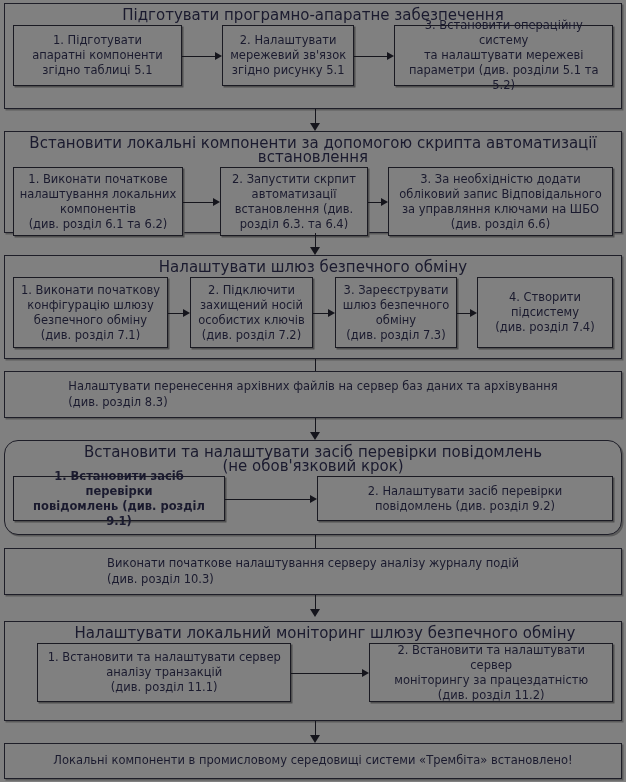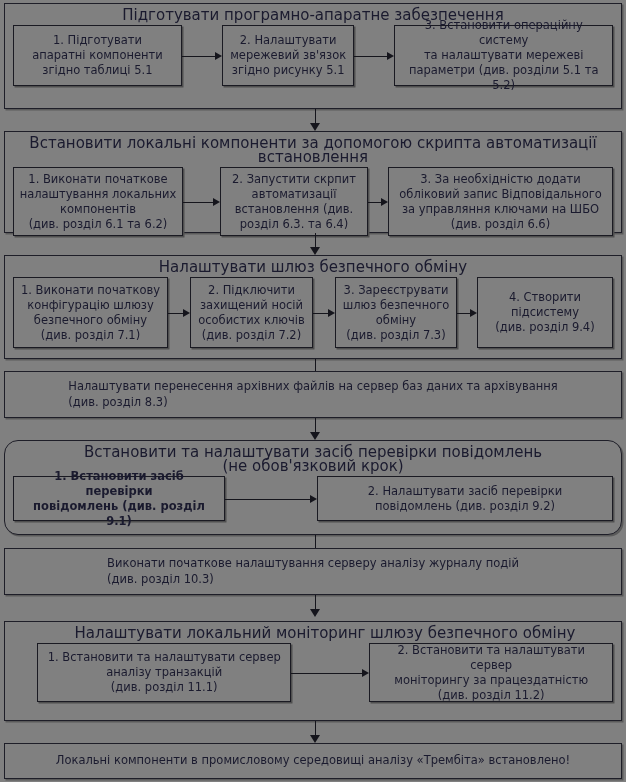--- a/index.html
+++ b/index.html
@@ -239,21 +239,21 @@
 обміну
 (див. розділ 7.3)</span>
       </div>
       <div class="hconn" style="width:20px;">
         <div class="line"></div>
           <div class="head"></div>
       </div>
       <div class="box" style="flex:1 1 auto;">
         <span>4. Створити
 підсистему
-(див. розділ 9.4)</span>
+(див. розділ 7.4)</span>
       </div>
     </div>
   </div>
 
   <div class="vconn" style="top:359px; height:22px;">
     <div class="line"></div>
       <div class="head"></div>
   </div>
 
   <div class="group" style="top:371px; height:47px;">
@@ -319,16 +319,16 @@
       </div>
     </div>
   </div>
 
   <div class="vconn" style="top:721px; height:22px;">
     <div class="line"></div>
       <div class="head"></div>
   </div>
 
   <div class="group" style="top:743px; height:36px;">
-    <div class="statement">Локальні компоненти в промисловому середовищі аналізу «Трембіта» встановлено!</div>
+    <div class="statement">Локальні компоненти в промисловому середовищі системи «Трембіта» встановлено!</div>
   </div>
 
 </div>
 
 </body></html>

